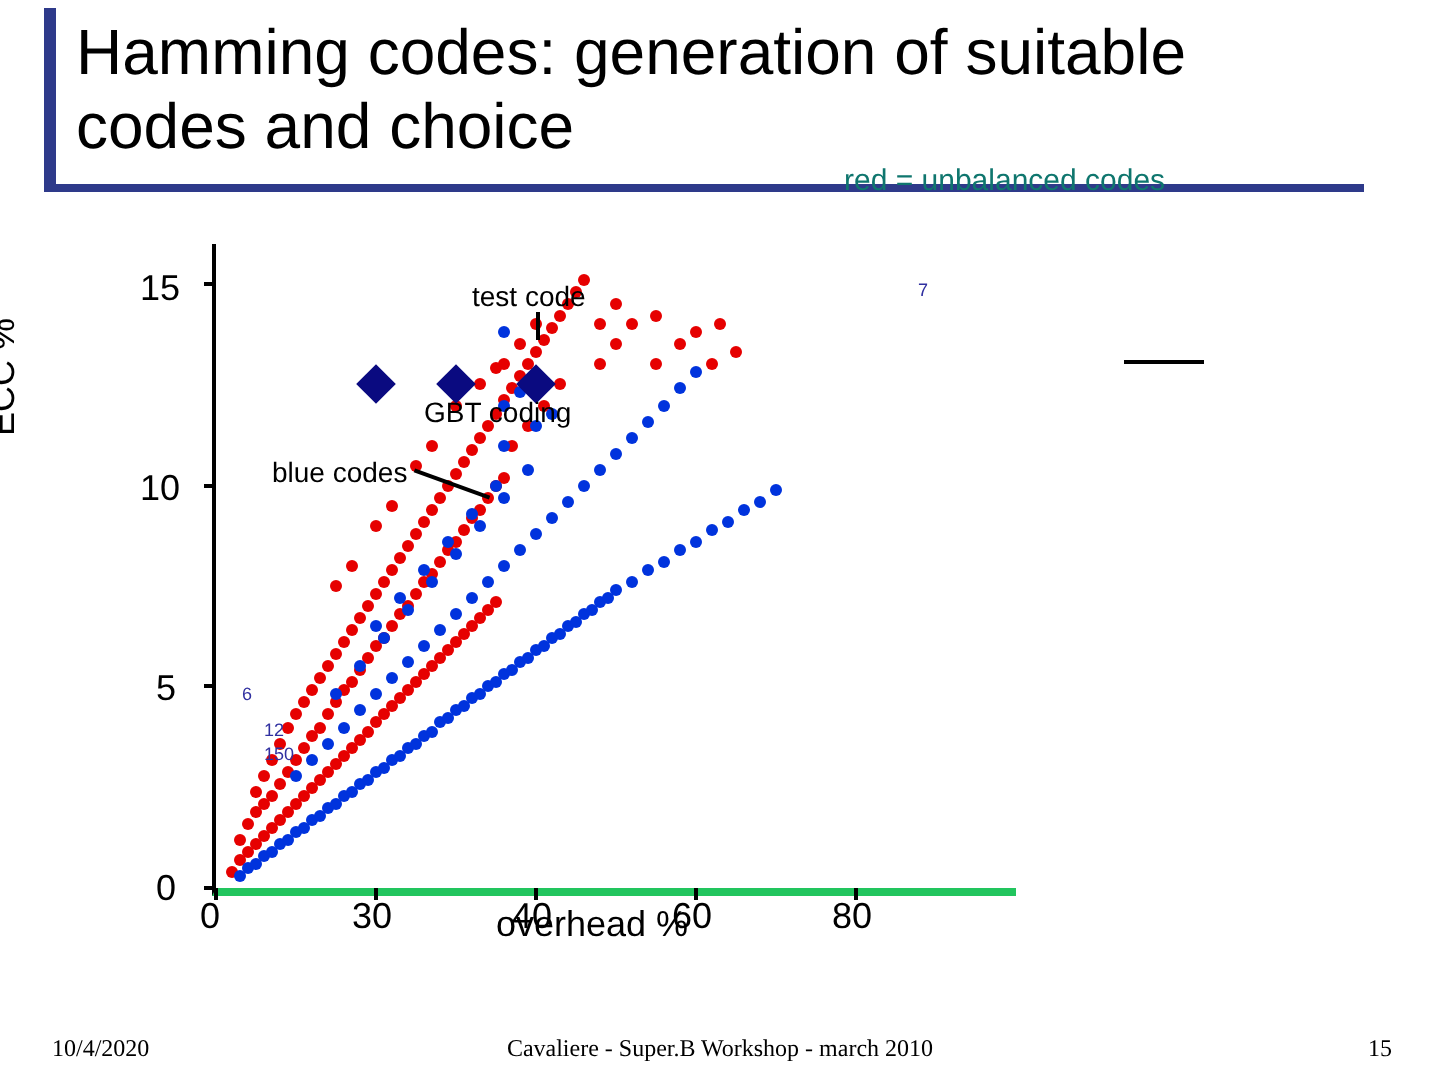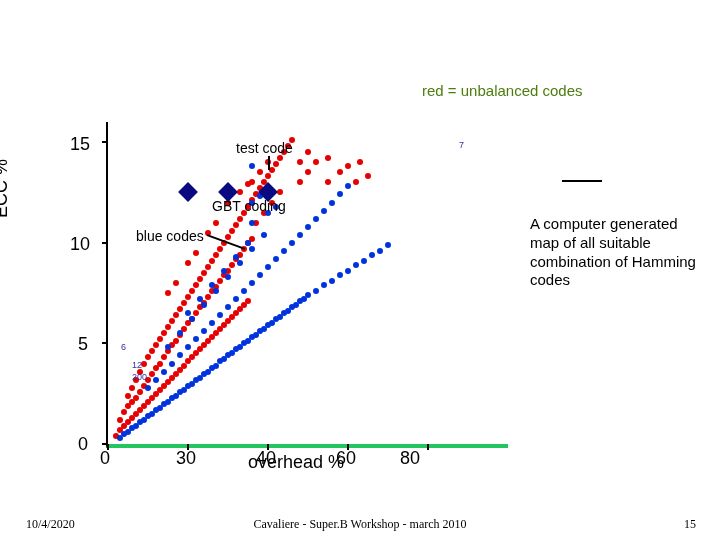--- a/index.html
+++ b/index.html
@@ -43,21 +43,21 @@
     line-height: 1.15;
     color: #000;
     font-weight: 400;
   }
   
   .legend-red {
     position: absolute;
     left: 422px;
     top: 82px;
     font-size: 15px;
-    color: #4d7c0f;
+    color: #0f766e;
   }
   .legend-blue {
     position: absolute;
     left: 558px;
     top: 112px;
     font-size: 15px;
     color: #000;
   }
   .legend-th-wrap {
     position: absolute;
@@ -205,28 +205,30 @@
   .arrow-line {
     position: absolute;
     background: #000;
   }
 </style>
 </head>
 <body>
 
 <div class="slide">
 
+  <div class="title-box">
+    <div class="title-text">Hamming codes: generation of suitable codes and choice</div>
+  </div>
 
   <div class="legend-red">red = unbalanced codes</div>
 
   <div class="legend-th-wrap">
     <div class="legend-th-line"></div>
   </div>
 
-  <div class="caption">A computer generated map of all suitable combination of Hamming codes</div>
 
   <div class="chart">
 
     <div class="ylabel">ECC %</div>
 
     <div class="plot-area" id="plot">
 
       <div class="xlabel">overhead %</div>
     <div class="tickmark-y" style="top: 321px;"></div>
         <div class="tickmark-y" style="top: 220.375px;"></div>
@@ -487,32 +489,32 @@
 
     <div class="ytick" style="left:42px; top:336px;">0</div>
     <div class="ytick" style="left:42px; top:236px;">5</div>
     <div class="ytick" style="left:34px; top:136px;">10</div>
     <div class="ytick" style="left:34px; top:36px;">15</div>
 
     <div class="xtick" style="left:64px; top:350px;">0</div>
     <div class="xtick" style="left:140px; top:350px;">30</div>
     <div class="xtick" style="left:220px; top:350px;">40</div>
     <div class="xtick" style="left:300px; top:350px;">60</div>
-    <div class="xtick" style="left:364px; top:350px;text-align:center;">80</div>
+    <div class="xtick" style="left:380px; top:350px;text-align:center;">80</div>
 
     <div class="anno" style="left:200px; top:42px;">test code</div>
     <div class="arrow-line" style="left:232px; top:58px; width:2px; height:14px;"></div>
 
     <div class="anno" style="left:176px; top:100px;">GBT coding</div>
 
     <div class="anno" style="left:100px; top:130px;">blue codes</div>
     <div class="arrow-line" style="left:170px; top:143px; width:40px; height:2px; transform:rotate(20deg);"></div>
 
     <div class="small-num" style="left:423px; top:42px;">7</div>
     <div class="small-num" style="left:85px; top:244px;">6</div>
     <div class="small-num" style="left:96px; top:262px;">12</div>
-    <div class="small-num" style="left:96px; top:274px;">200</div>
+    <div class="small-num" style="left:96px; top:274px;">150</div>
   </div>
 
   <div class="footer-date">10/4/2020</div>
   <div class="footer-center">Cavaliere - Super.B Workshop - march 2010</div>
   <div class="footer-page">15</div>
 </div>
 
 </body></html>

